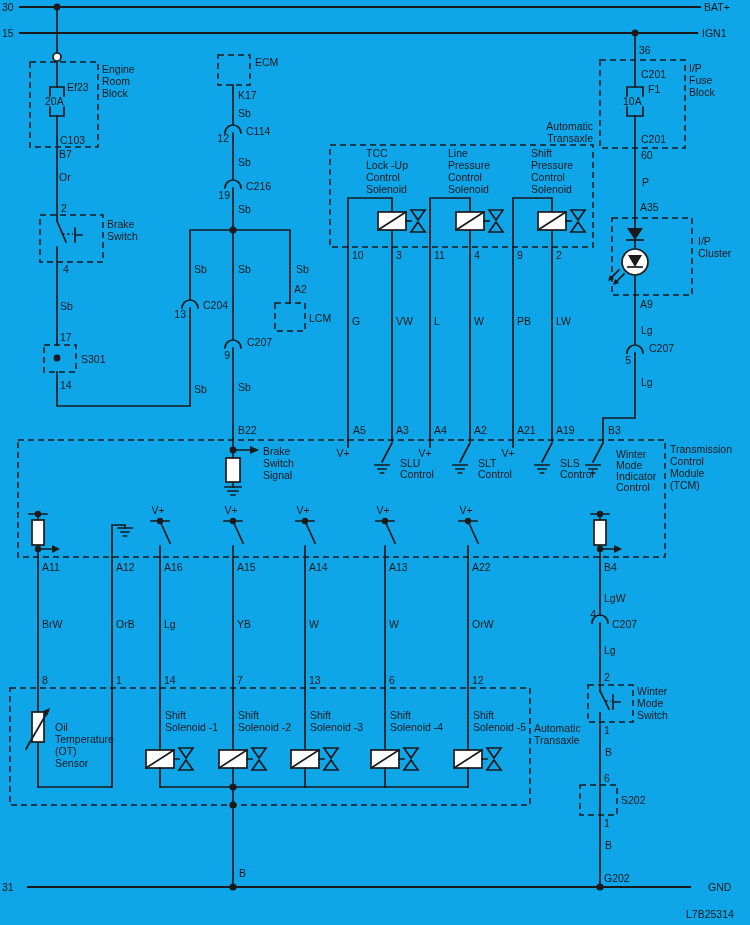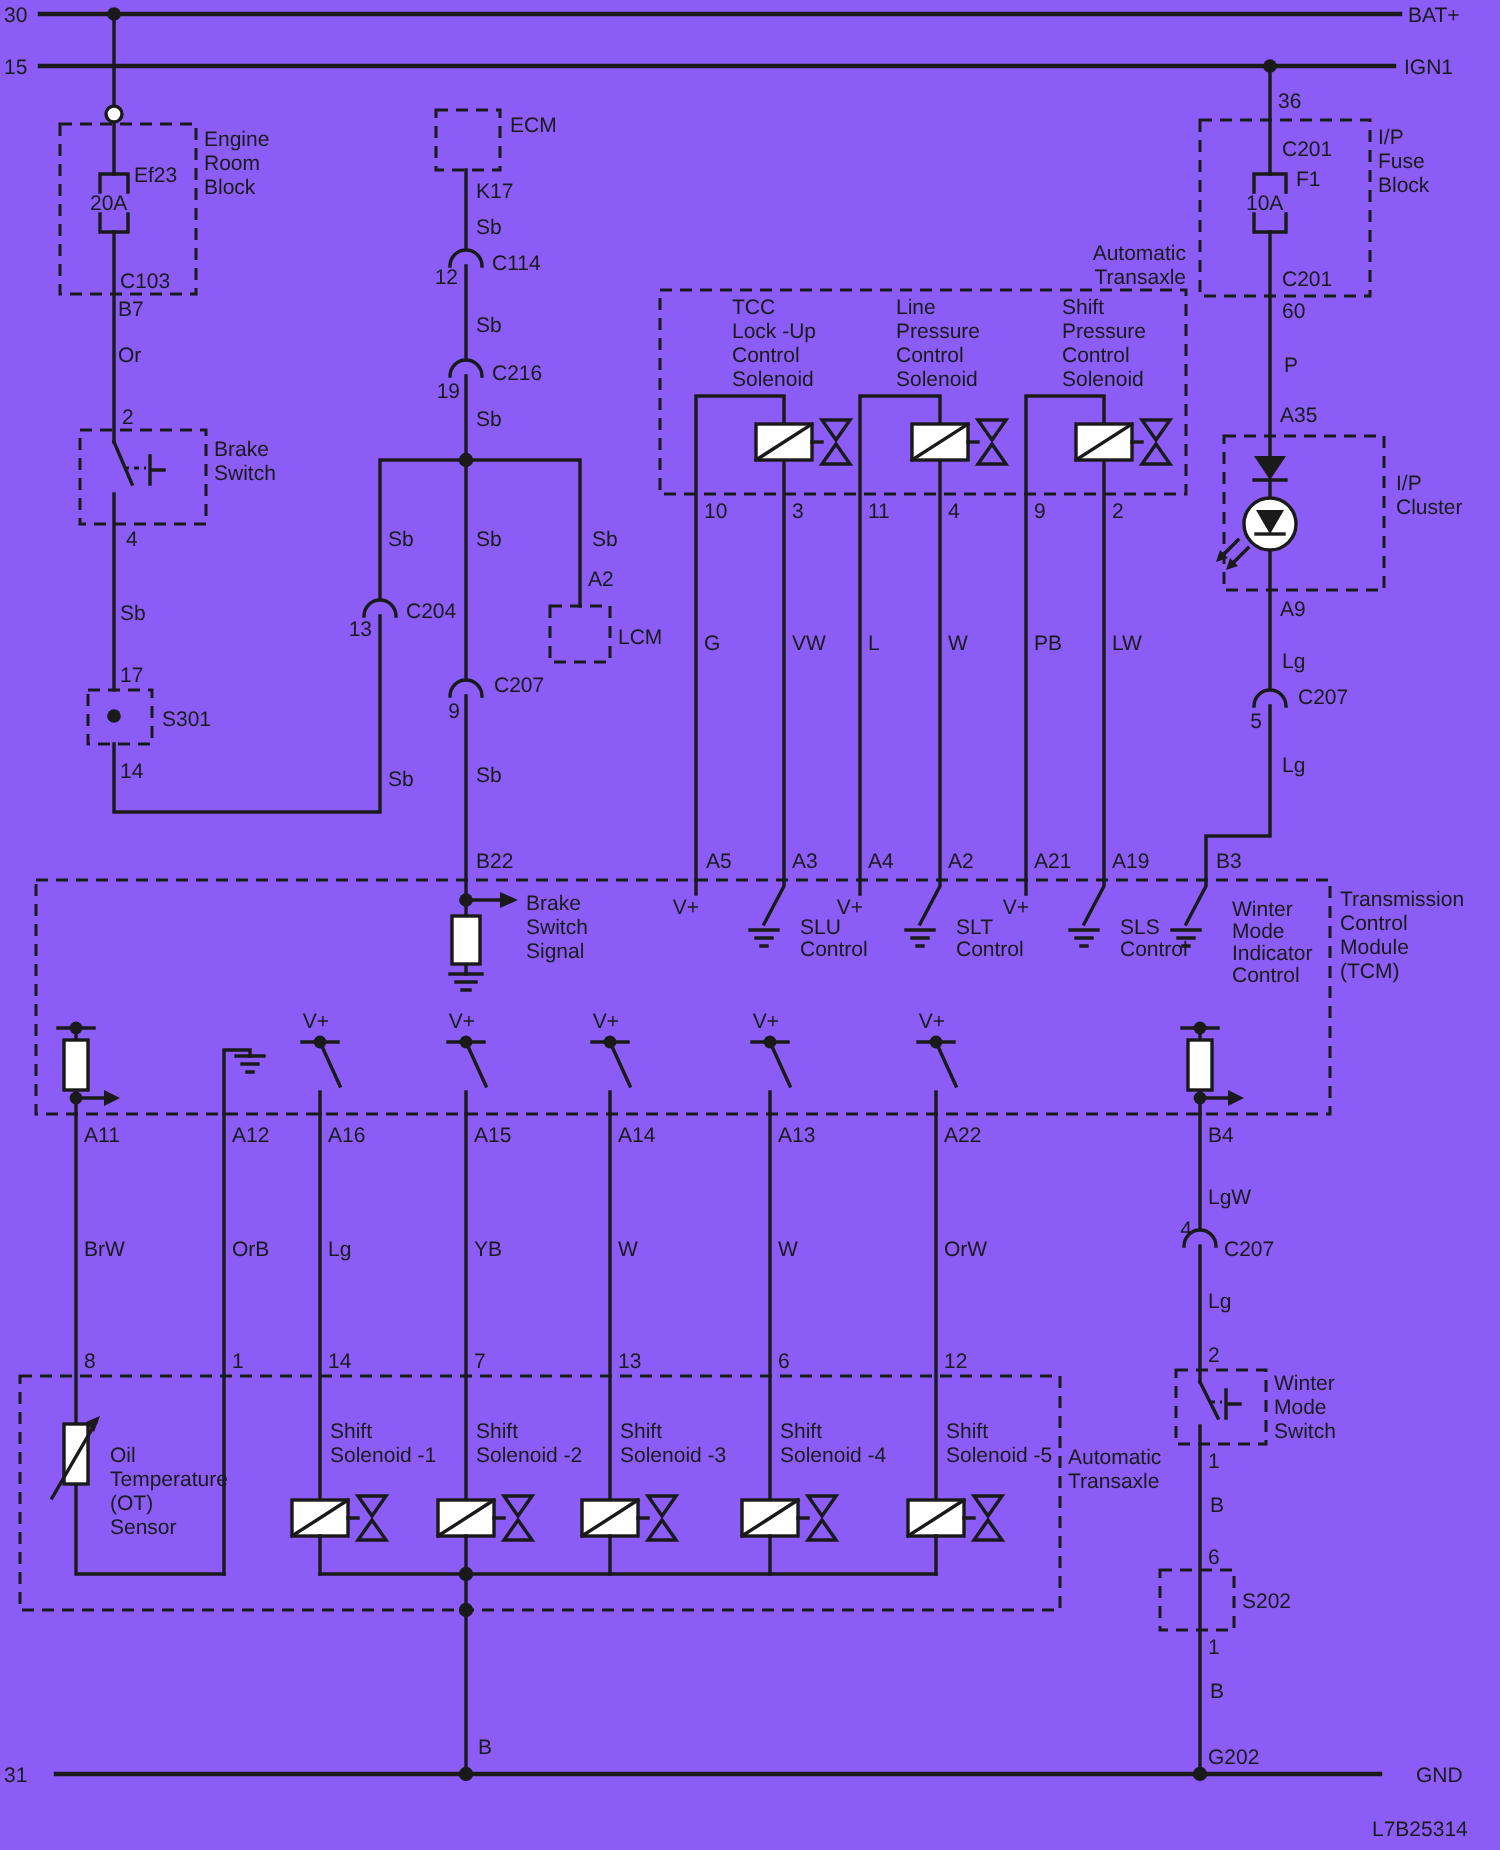--- a/index.html
+++ b/index.html
@@ -1,16 +1,16 @@
 <!DOCTYPE html>
 <html><head>
 <meta charset="utf-8">
 <style>
   html,body{margin:0;padding:0;background:#ffffff;}
-  .page{width:750px;height:925px;background:#8b5cf6;position:relative;}
+  .page{width:750px;height:925px;background:#0ea5e9;position:relative;}
   svg{display:block;}
   .w{fill:none;stroke:#1a1a1a;stroke-width:1.7;stroke-linecap:square;}
   .r{stroke-width:2.2;}
   .d{fill:none;stroke:#1a1a1a;stroke-width:1.5;stroke-dasharray:6 4;}
   .dl{fill:none;stroke:#1a1a1a;stroke-width:1.4;stroke-dasharray:2.5 2.5;}
   .f{fill:#1a1a1a;stroke:none;}
   .o{fill:#ffffff;stroke:#1a1a1a;stroke-width:1.7;}
   .t{font-family:"Liberation Sans","DejaVu Sans",sans-serif;font-size:10.5px;fill:#1a1a1a;}
   .te{text-anchor:end;}
   .tm{text-anchor:middle;}

